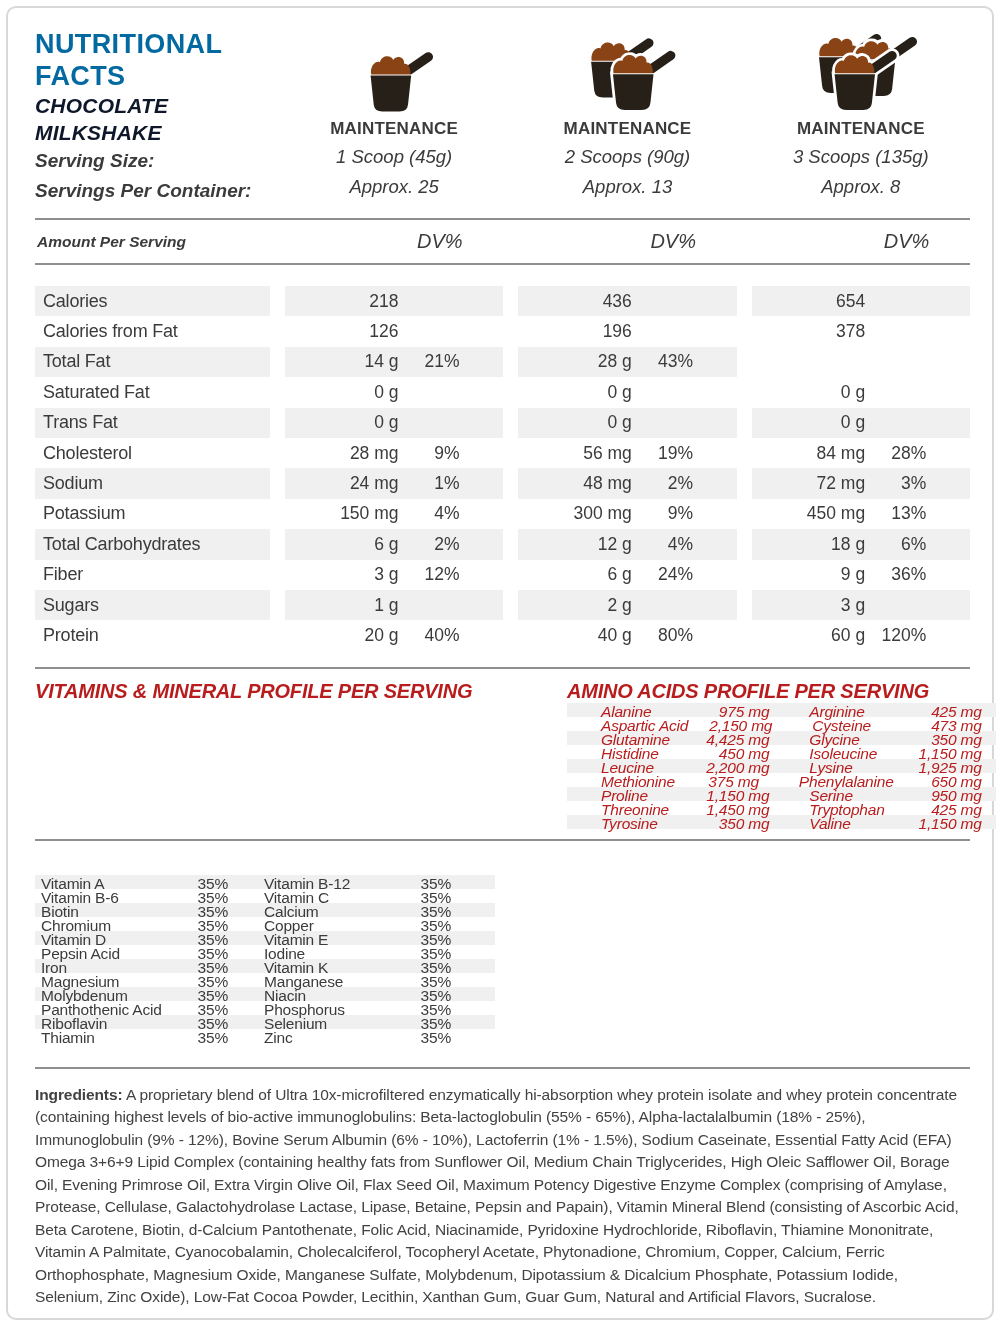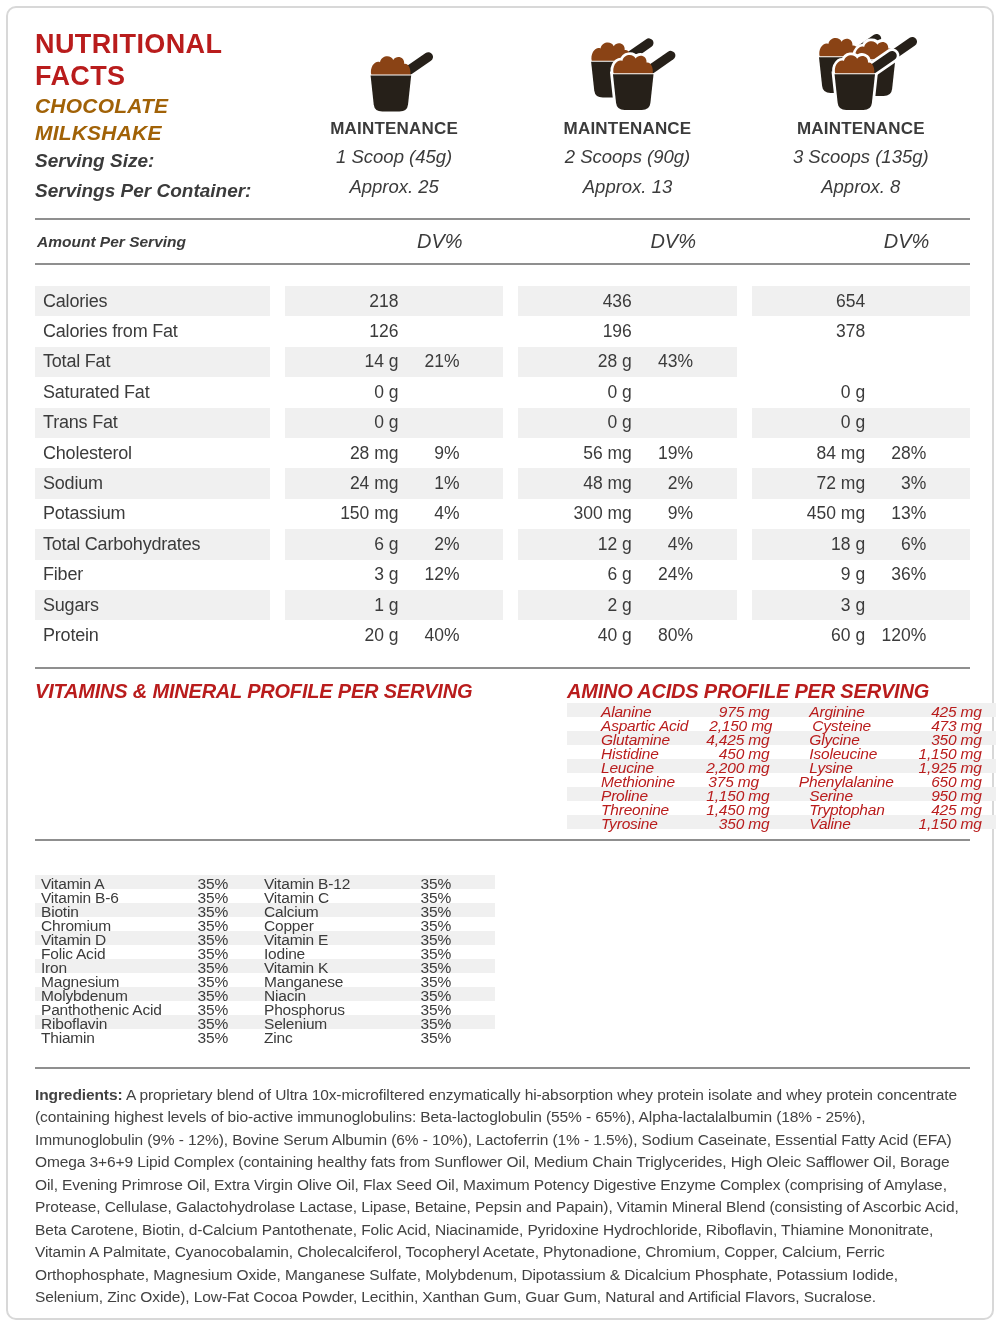--- a/index.html
+++ b/index.html
@@ -6,22 +6,22 @@
   body{width:1000px;height:1326px;font-family:"Liberation Sans","DejaVu Sans",sans-serif;color:#3b3b3b;}
   .page{position:relative;width:1000px;height:1326px;background:#fff;overflow:hidden;}
   .frame{position:absolute;inset:6px;border:2px solid #d8d8d8;border-radius:10px;pointer-events:none;}
   .content{position:absolute;left:35px;width:935px;top:0;}
 
   .rule{height:2px;background:#8f8f8f;border:none;margin:0;}
 
   
   .header{margin-top:28px;display:grid;grid-template-columns:235px 1fr 1fr 1fr;column-gap:15px;height:172px;}
   .head-left{display:flex;flex-direction:column;}
-  .title{font-size:27px;font-weight:700;letter-spacing:.4px;line-height:32px;color:#b91c1c;}
-  .subtitle{font-size:21px;font-weight:700;font-style:italic;line-height:27px;color:#a16207;letter-spacing:.2px;}
+  .title{font-size:27px;font-weight:700;letter-spacing:.4px;line-height:32px;color:#0369a1;}
+  .subtitle{font-size:21px;font-weight:700;font-style:italic;line-height:27px;color:#0f172a;letter-spacing:.2px;}
   .head-left .spacer{flex:1;}
   .serv-label{font-size:19px;font-weight:700;font-style:italic;line-height:30px;white-space:nowrap;}
   .col-head{display:flex;flex-direction:column;align-items:center;text-align:center;}
   .icon-box{height:86px;display:flex;align-items:flex-end;justify-content:center;}
   .tier{font-size:17px;font-weight:700;line-height:26px;letter-spacing:.2px;margin-top:2px;}
   .size,.servings{font-size:18.5px;font-style:italic;font-weight:500;line-height:30px;}
 
   
   .amount-row{height:43px;display:grid;grid-template-columns:235px 1fr 1fr 1fr;column-gap:30px;align-items:center;}
   .amount-label{font-size:15.5px;font-weight:700;font-style:italic;padding-left:2px;}
@@ -478,21 +478,21 @@
           </div>
           <div class="p-row stripe">
             <span>Vitamin D</span>
             <span class="pv">35%</span>
             <span></span>
             <span>Vitamin E</span>
             <span class="pv">35%</span>
             <span></span>
           </div>
           <div class="p-row">
-            <span>Folic Acid</span>
+            <span>Pepsin Acid</span>
             <span class="pv">35%</span>
             <span></span>
             <span>Iodine</span>
             <span class="pv">35%</span>
             <span></span>
           </div>
           <div class="p-row stripe">
             <span>Iron</span>
             <span class="pv">35%</span>
             <span></span>

